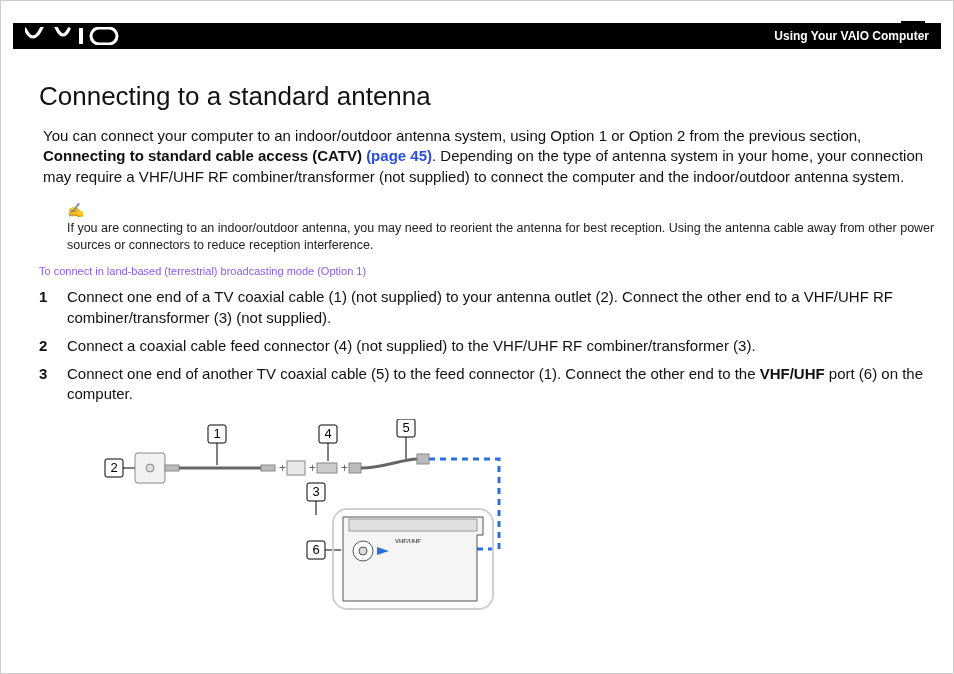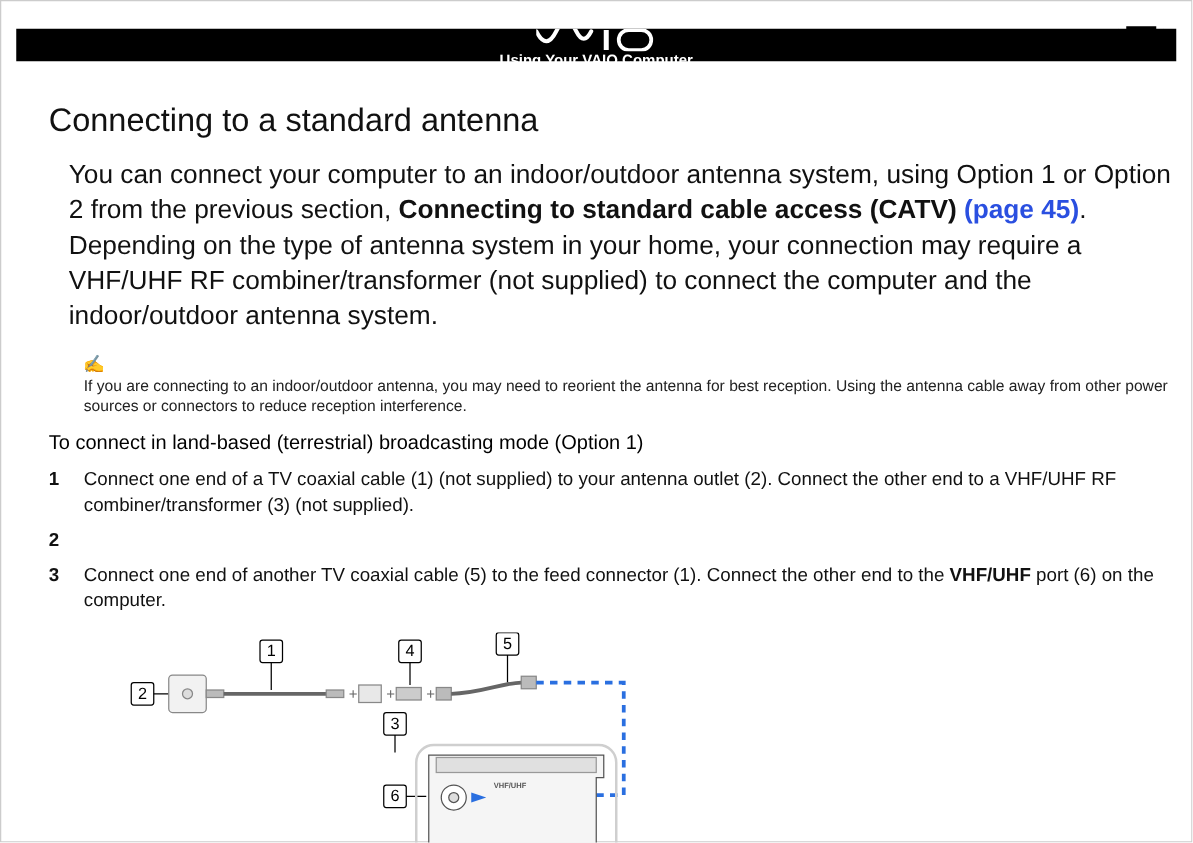--- a/index.html
+++ b/index.html
@@ -23,21 +23,20 @@
     position: absolute;
     top: 22px; left: 12px; right: 12px;
     height: 26px;
     background: #000;
     color: #fff;
     display: flex;
     align-items: center;
     justify-content: space-between;
     padding: 0 12px;
     box-sizing: border-box;
-    flex-direction: column;
   }
   .logo svg { display: block; }
   .section-label {
     font-weight: bold;
     font-size: 12px;
   }
   .pagenav {
     position: absolute;
     top: 20px; right: 14px;
     display: flex;
@@ -65,45 +64,45 @@
     position: absolute;
     top: 80px; left: 38px; right: 14px;
   }
   h1 {
     font-size: 26px;
     font-weight: normal;
     margin: 0 0 14px 0;
     color: #111;
   }
   p.body {
-    font-size: 21px;
+    font-size: 15px;
     line-height: 1.35;
-    margin: 0 0 14px 16px;
+    margin: 0 0 14px 4px;
   }
   .link {
     color: #2a4fe0;
     font-weight: bold;
     cursor: pointer;
   }
   .note {
     margin: 6px 0 12px 28px;
     font-size: 12.5px;
     line-height: 1.35;
     color: #222;
   }
   .note .pen {
     color: #2a4fe0;
     font-size: 14px;
     display: block;
     margin-bottom: 0;
   }
   h2.sub {
-    font-size: 16px;
+    font-size: 11px;
     font-weight: normal;
-    color: #000000;
+    color: #8b5cf6;
     margin: 6px 0 10px 0;
   }
   ol.steps {
     margin: 0 0 14px 0;
     padding: 0;
     list-style: none;
     font-size: 15px;
     line-height: 1.35;
   }
   ol.steps li {
@@ -156,20 +155,21 @@
 
     <h2 class="sub">To connect in land-based (terrestrial) broadcasting mode (Option 1)</h2>
 
     <ol class="steps">
       <li>
         <span class="num">1</span>
         <span>Connect one end of a TV coaxial cable (1) (not supplied) to your antenna outlet (2). Connect the other end to a VHF/UHF RF combiner/transformer (3) (not supplied).</span>
       </li>
       <li>
         <span class="num">2</span>
+        <span>Connect a coaxial cable feed connector (4) (not supplied) to the VHF/UHF RF combiner/transformer (3).</span>
       </li>
       <li>
         <span class="num">3</span>
         <span>
           <span>Connect one end of another TV coaxial cable (5) to the feed connector (1). Connect the other end to the </span><b>VHF/UHF</b><span> port (6) on the computer.</span>
         </span>
       </li>
     </ol>
 
     <div class="diagram">

